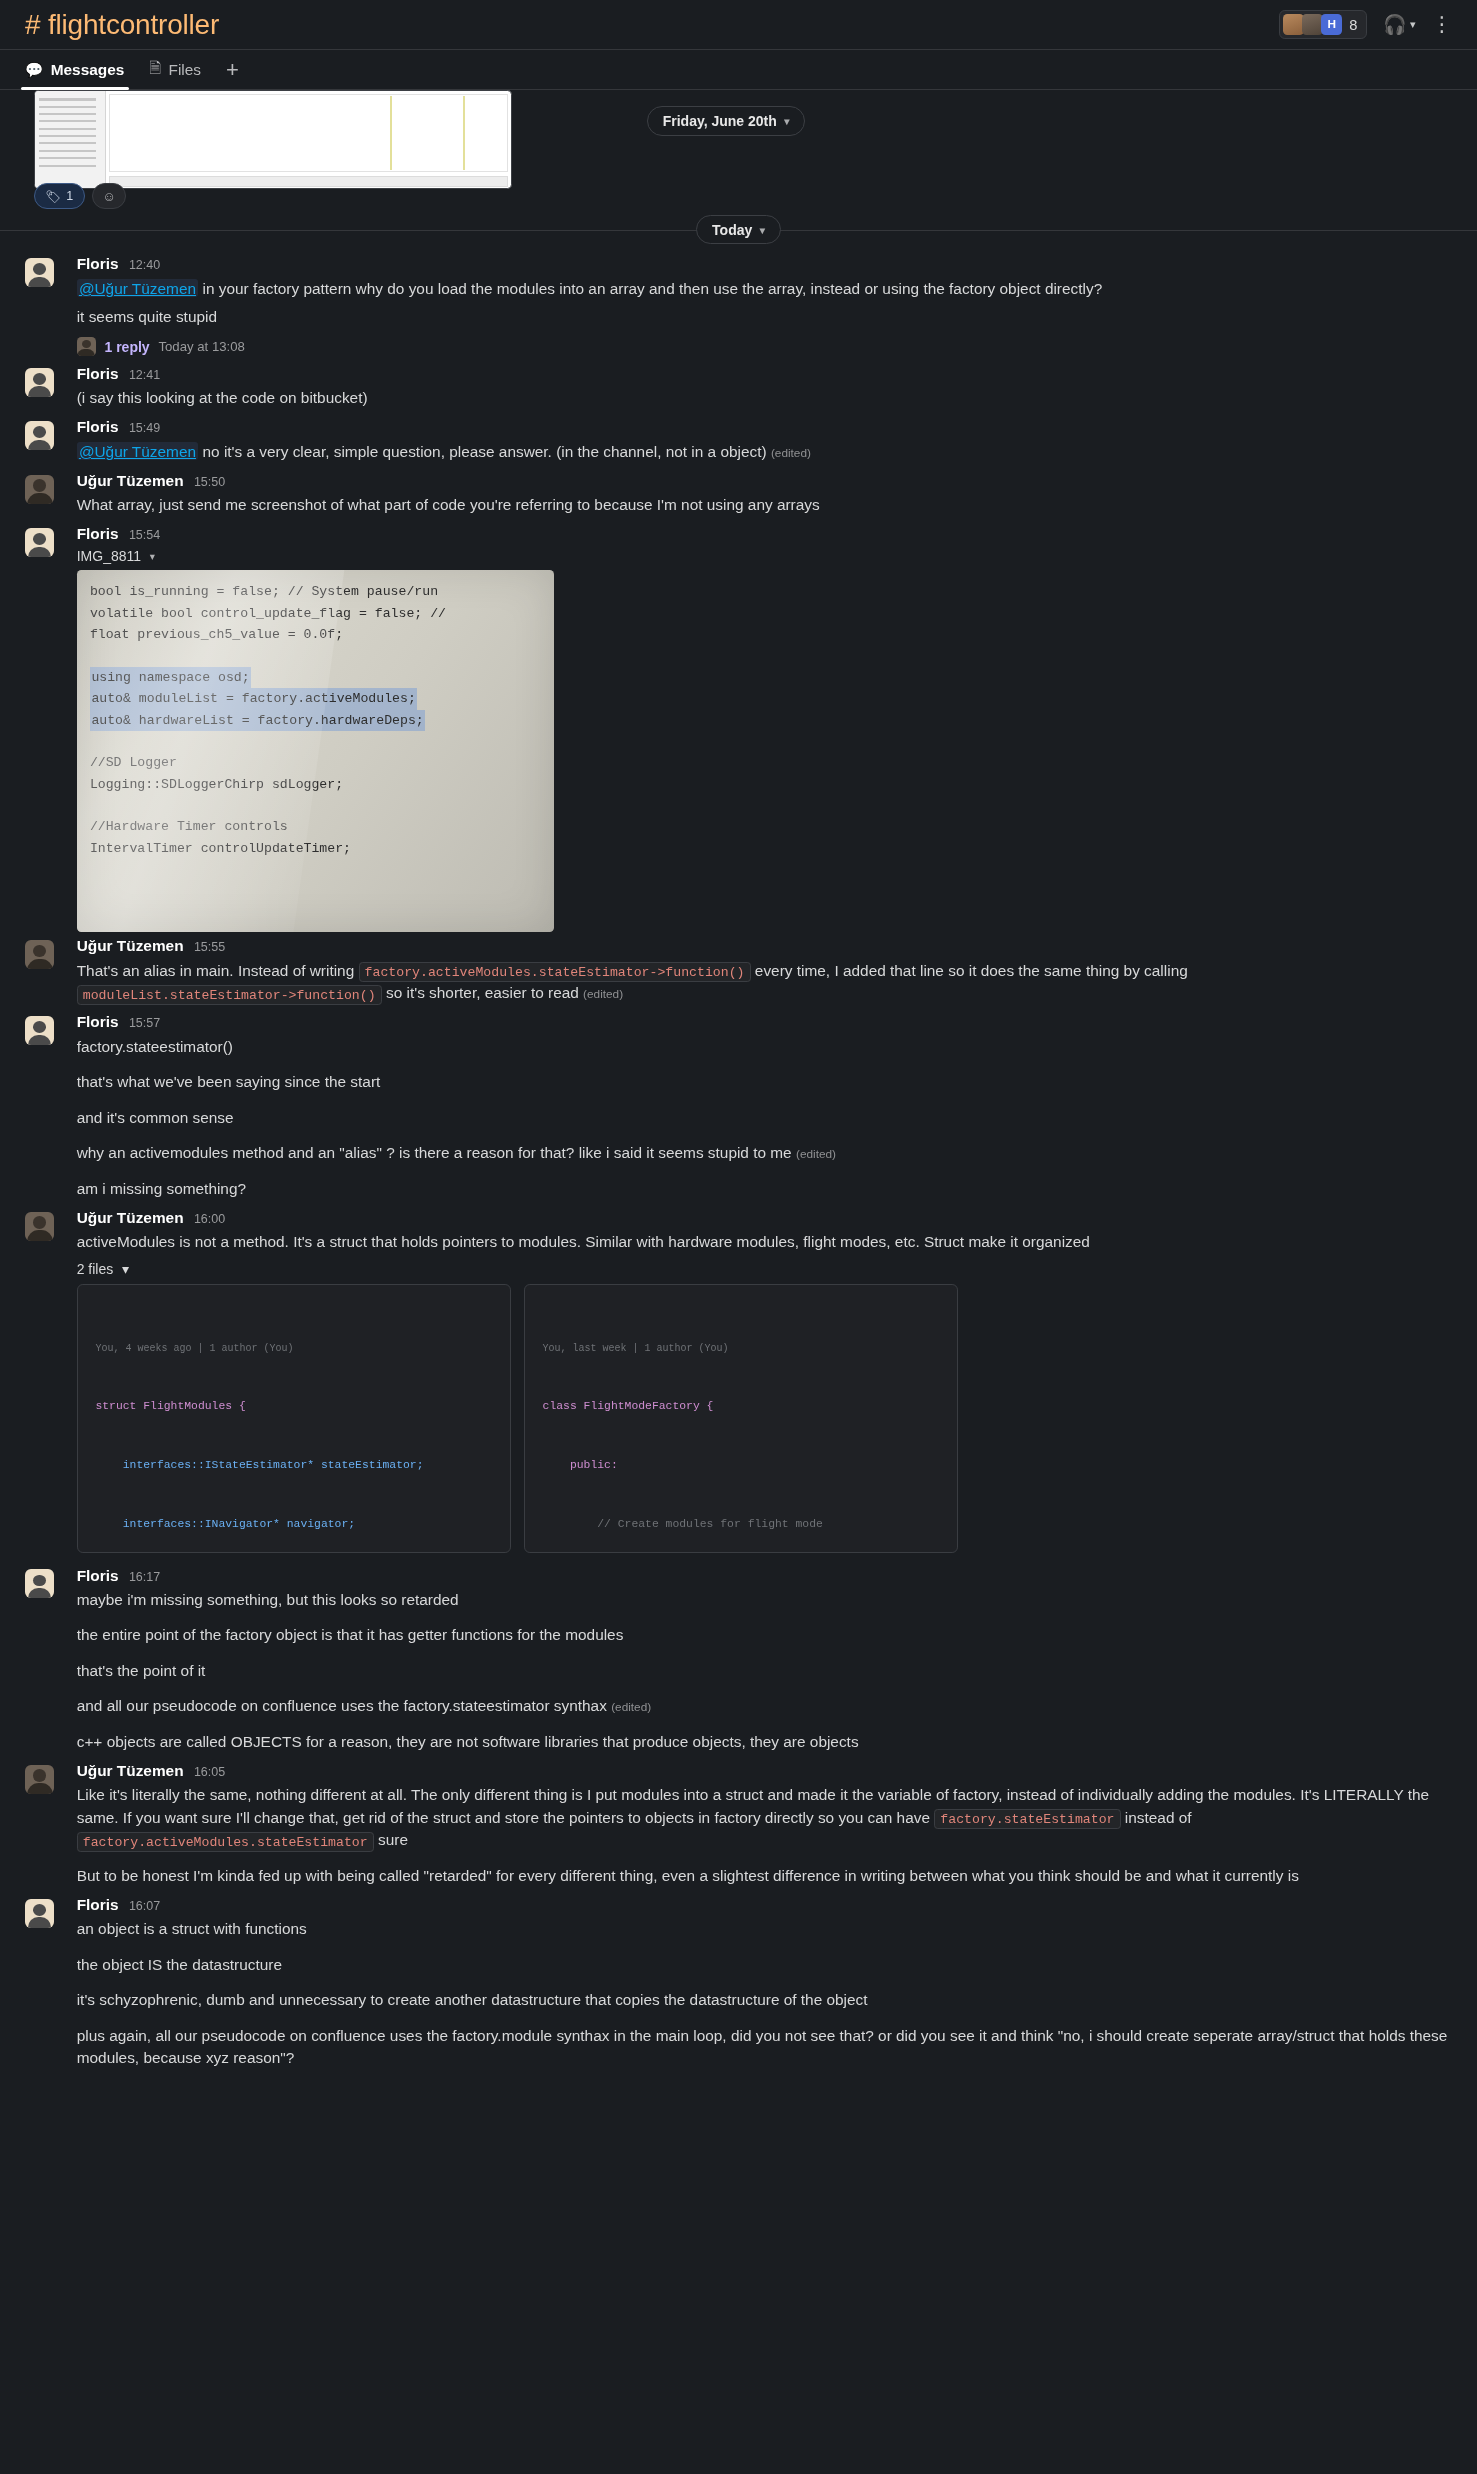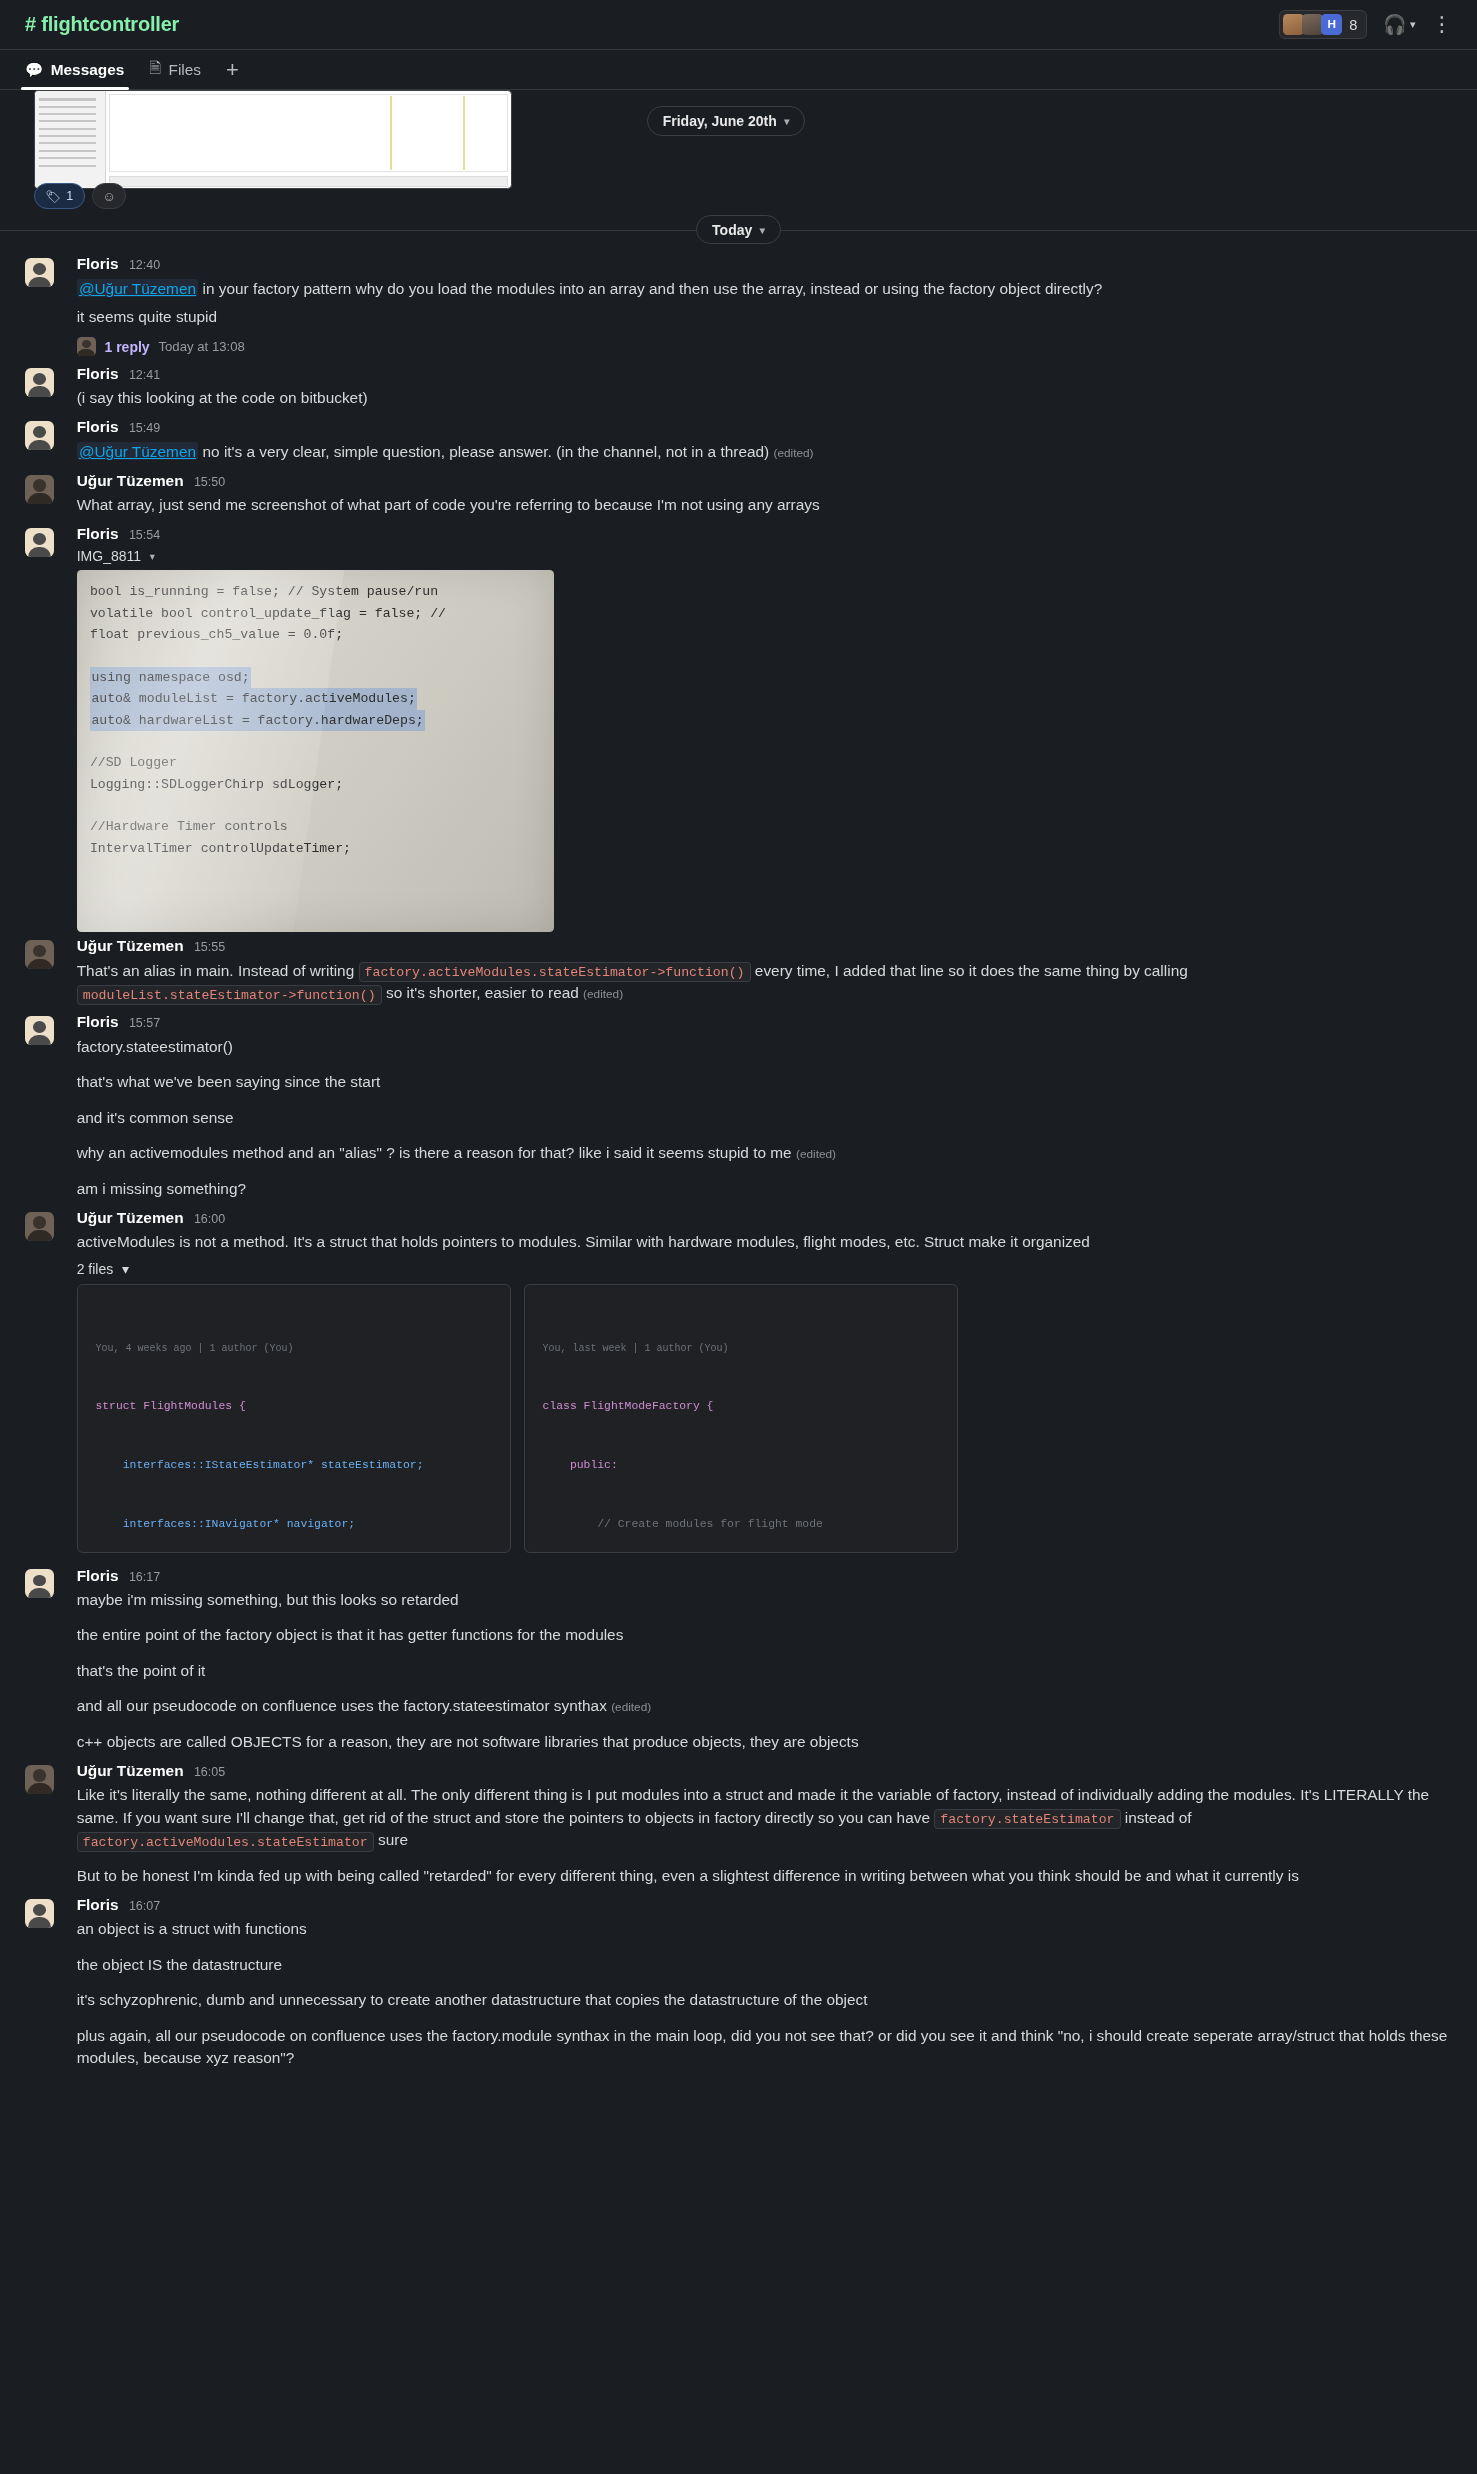--- a/index.html
+++ b/index.html
@@ -14,23 +14,23 @@
   
   .header {
     height: 50px;
     display: flex;
     align-items: center;
     padding: 0 25px 0 25px;
     border-bottom: 0.7px solid #35373b;
     position: relative;
   }
   .channel-title {
-    font-size: 20px;
-    font-weight: bold;
-    color: #86efac;
+    font-size: 28px;
+    font-weight: normal;
+    color: #fdba74;
     letter-spacing: -0.2px;
   }
   .header-right {
     margin-left: auto;
     display: flex;
     align-items: center;
     gap: 16px;
   }
   .members-pill {
     display: flex;
@@ -446,21 +446,21 @@
 
   <div class="msg">
     <div class="avatar av-floris"></div>
     <div class="body">
       <div class="line-meta">
         <span class="author">Floris</span>
         <span class="time">15:49</span>
       </div>
       <div class="text">
         <span class="mention">@Uğur Tüzemen</span>
-        <span>no it's a very clear, simple question, please answer.  (in the channel, not in a thread)</span>
+        <span>no it's a very clear, simple question, please answer.  (in the channel, not in a object)</span>
         <span class="edited">(edited)</span>
       </div>
     </div>
   </div>
 
   <div class="msg">
     <div class="avatar av-ugur"></div>
     <div class="body">
       <div class="line-meta">
         <span class="author">Uğur Tüzemen</span>

